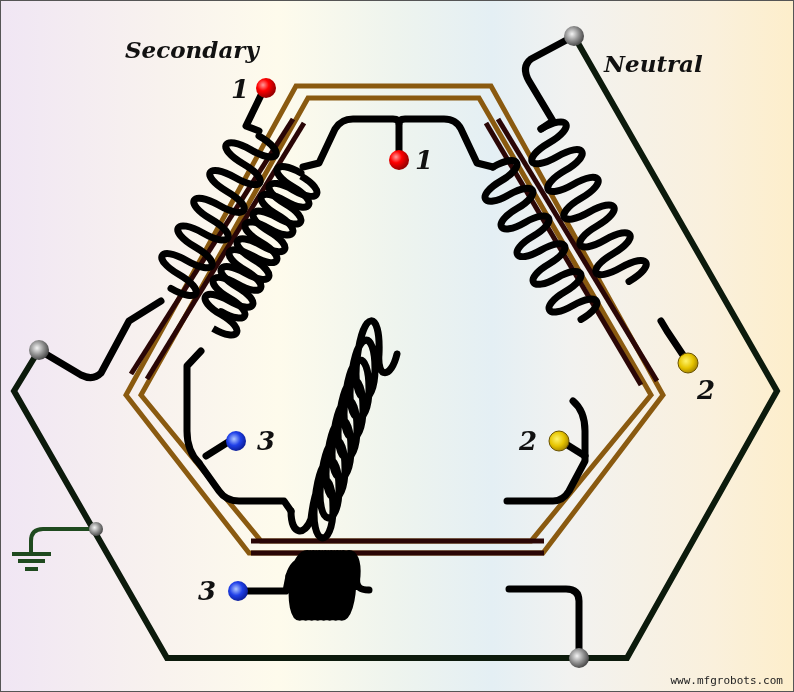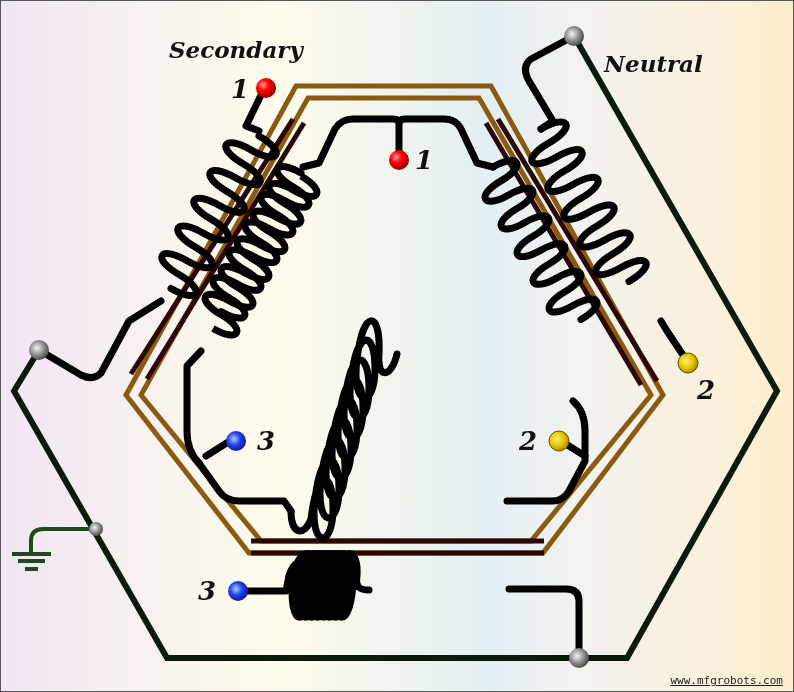--- a/index.html
+++ b/index.html
@@ -7,21 +7,21 @@
     #stage {
       position: relative; width: 792px; height: 690px;
       border: 1px solid #555;
       background: linear-gradient(90deg, #f0e6f4 0%, #f8f2ee 20%, #fefbec 35%, #eef4ee 50%, #e4eff4 62%, #f2f2f0 72%, #faf0dc 90%, #fdeecb 100%);
       overflow: hidden;
     }
     svg { position: absolute; left: 0; top: 0; }
     .lbl { position: absolute; font-family: "DejaVu Serif", serif; font-weight: bold; font-style: italic; color: #111; white-space: nowrap; }
     .lbl-big { font-size: 23px; }
     .num { font-size: 26px; }
-    .wm { position: absolute; right: 10px; bottom: 4px; font-family: "DejaVu Sans Mono", monospace; font-size: 11px; color: #222; text-decoration: underline; }
+    .wm { position: absolute; right: 10px; bottom: 4px; font-family: "DejaVu Sans Mono", monospace; font-size: 11px; color: #222; }
   </style>
 </head>
 <body>
 
 <div id="stage">
   <svg width="792" height="690" viewBox="0 0 792 690">
     <defs>
       <radialGradient id="gRed" cx="35%" cy="35%" r="65%">
         <stop offset="0%" stop-color="#ff9a9a"></stop>
           <stop offset="45%" stop-color="#f00"></stop>
@@ -121,21 +121,21 @@
     <circle cx="687" cy="362" r="10" fill="url(#gYel)" stroke="#6a5200" stroke-width="1"></circle>
     <circle cx="558" cy="440" r="10" fill="url(#gYel)" stroke="#6a5200" stroke-width="1"></circle>
     <circle cx="235" cy="440" r="10" fill="url(#gBlue)"></circle>
     <circle cx="237" cy="590" r="10" fill="url(#gBlue)"></circle>
     <circle cx="573" cy="35" r="10" fill="url(#gGray)"></circle>
     <circle cx="38" cy="349" r="10" fill="url(#gGray)"></circle>
     <circle cx="95" cy="528" r="7" fill="url(#gGray)"></circle>
     <circle cx="578" cy="657" r="10" fill="url(#gGray)"></circle>
   </svg>
 
-  <div class="lbl lbl-big" style="left:124px; top:35px;margin-left:44px;">Secondary</div>
+  <div class="lbl lbl-big" style="left:124px; top:35px;">Secondary</div>
   <div class="lbl lbl-big" style="left:603px; top:20px;margin-top:29px;">Neutral</div>
 
   <div class="lbl num" style="left:230px; top:73px;">1</div>
   <div class="lbl num" style="left:414px; top:144px;">1</div>
   <div class="lbl num" style="left:696px; top:374px;">2</div>
   <div class="lbl num" style="left:518px; top:425px;">2</div>
   <div class="lbl num" style="left:256px; top:425px;">3</div>
   <div class="lbl num" style="left:197px; top:575px;">3</div>
 
   <div class="wm">www.mfgrobots.com</div>

